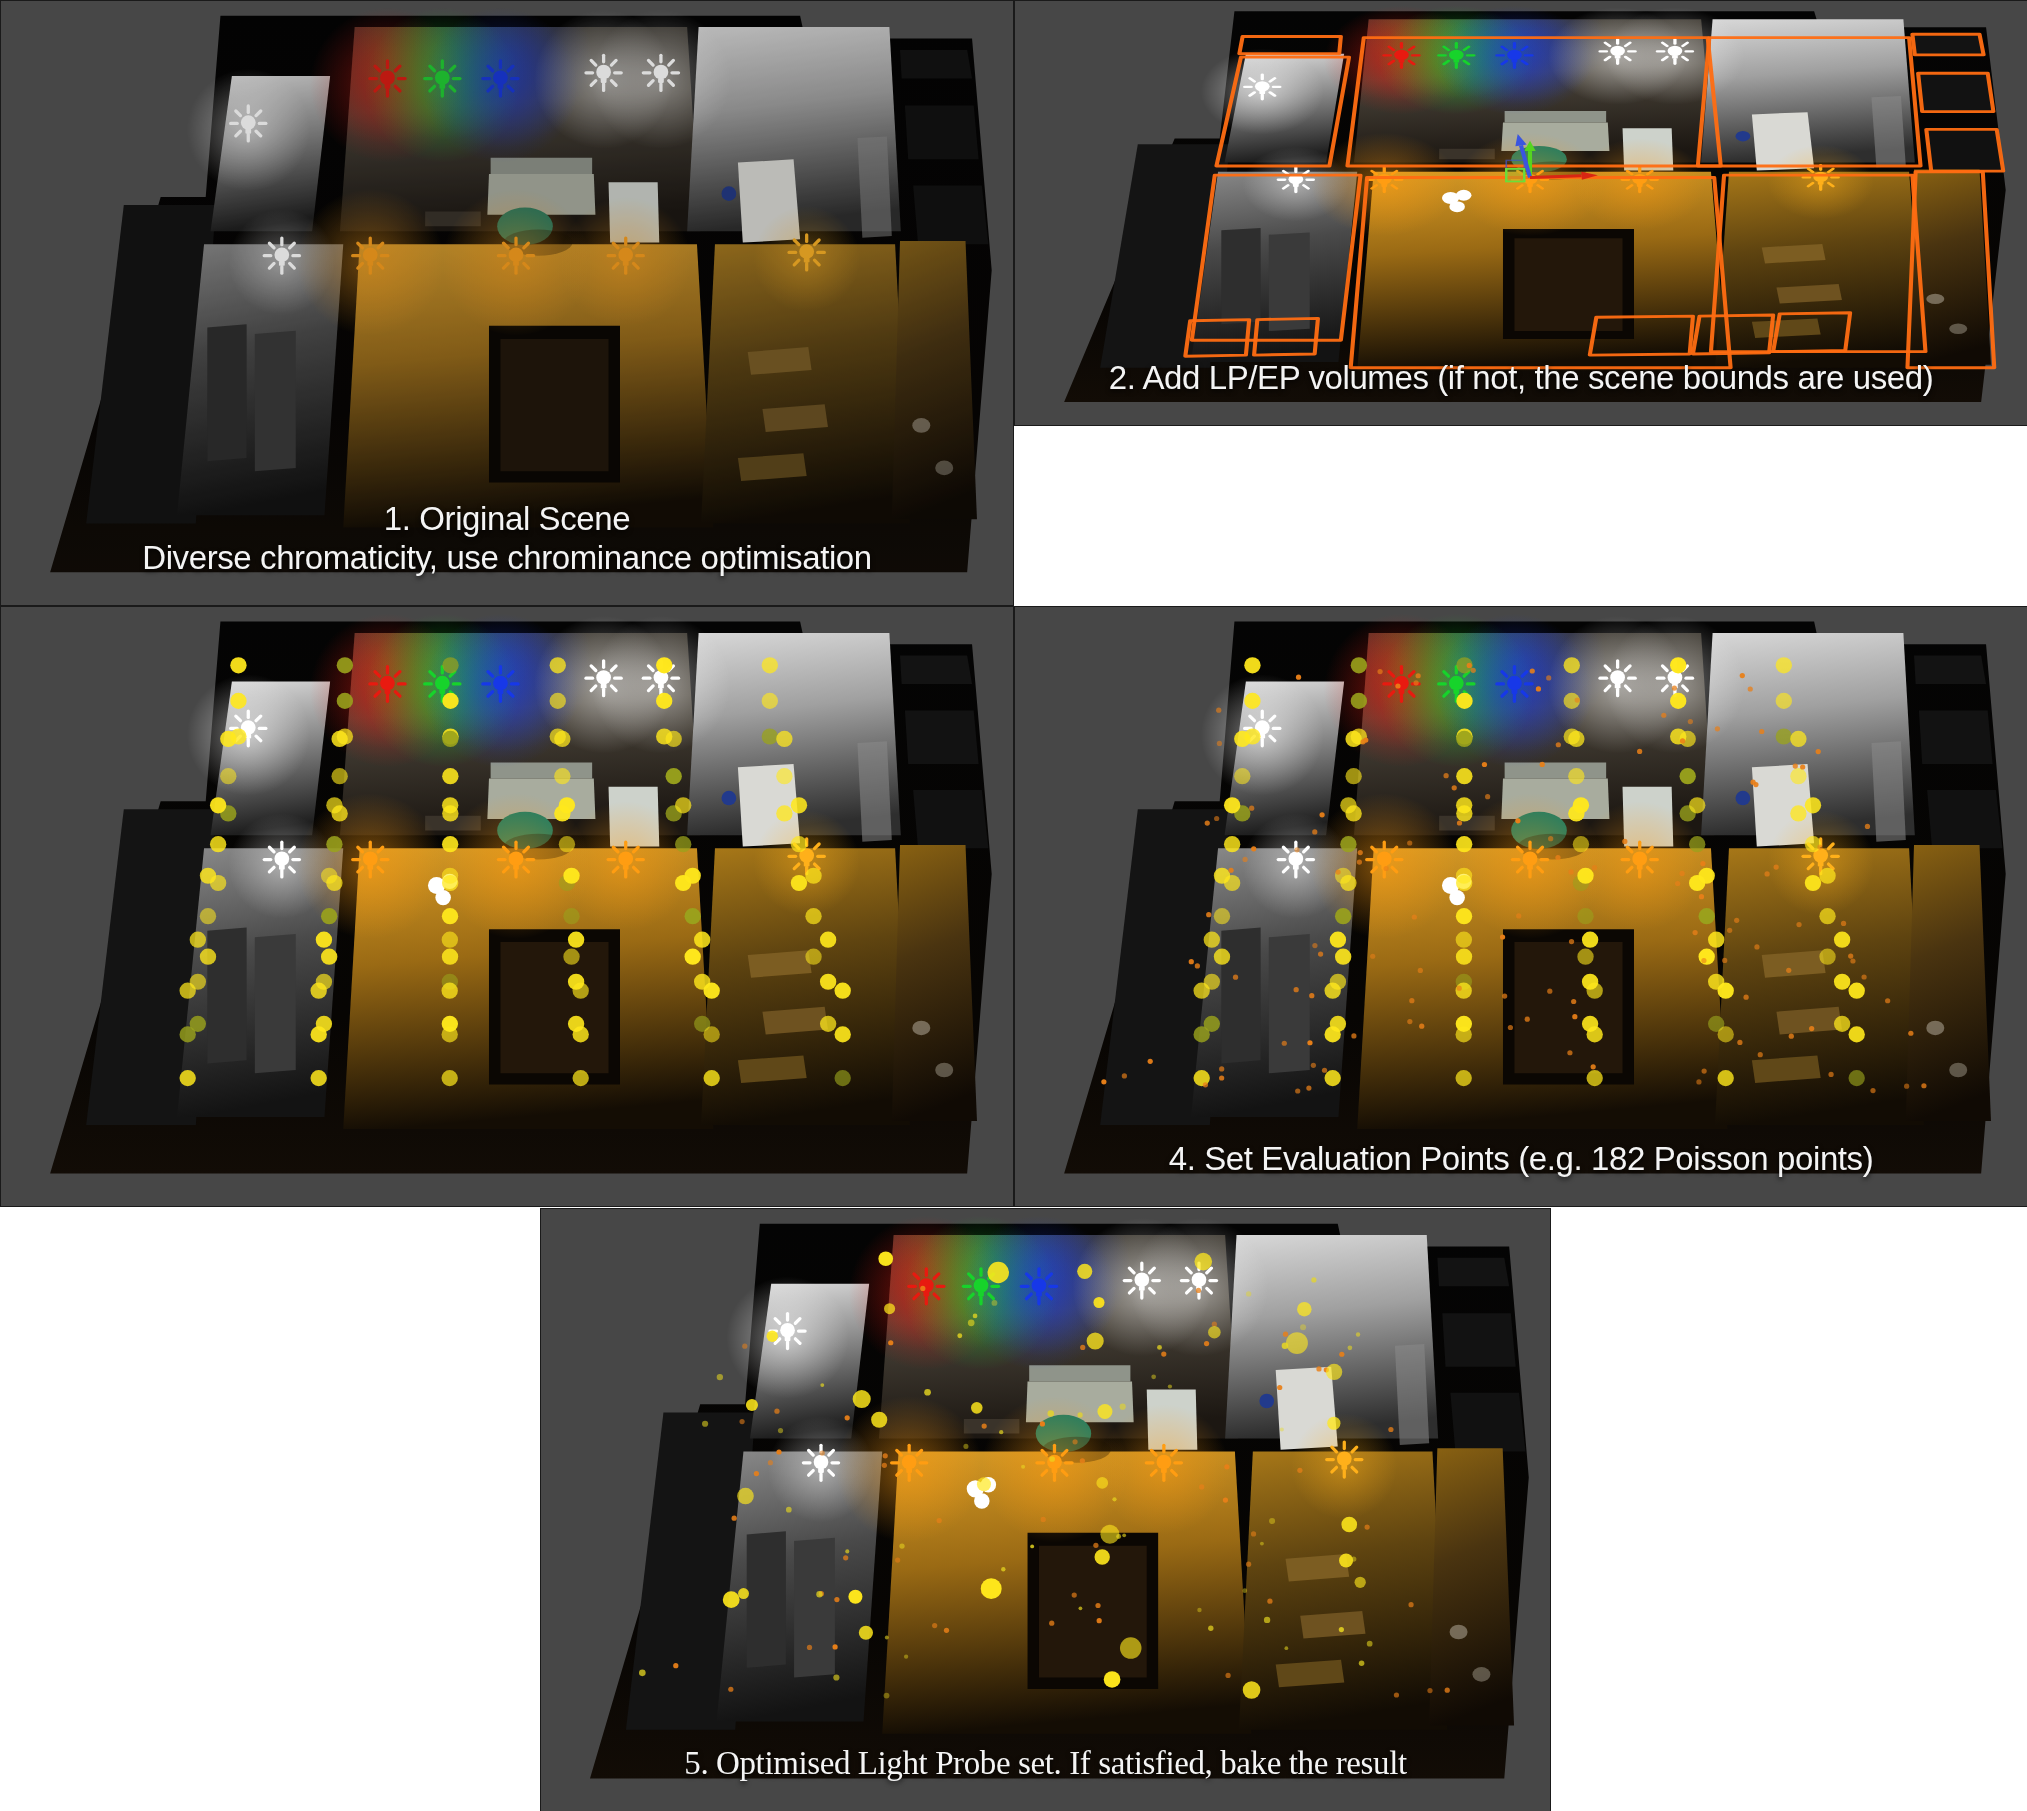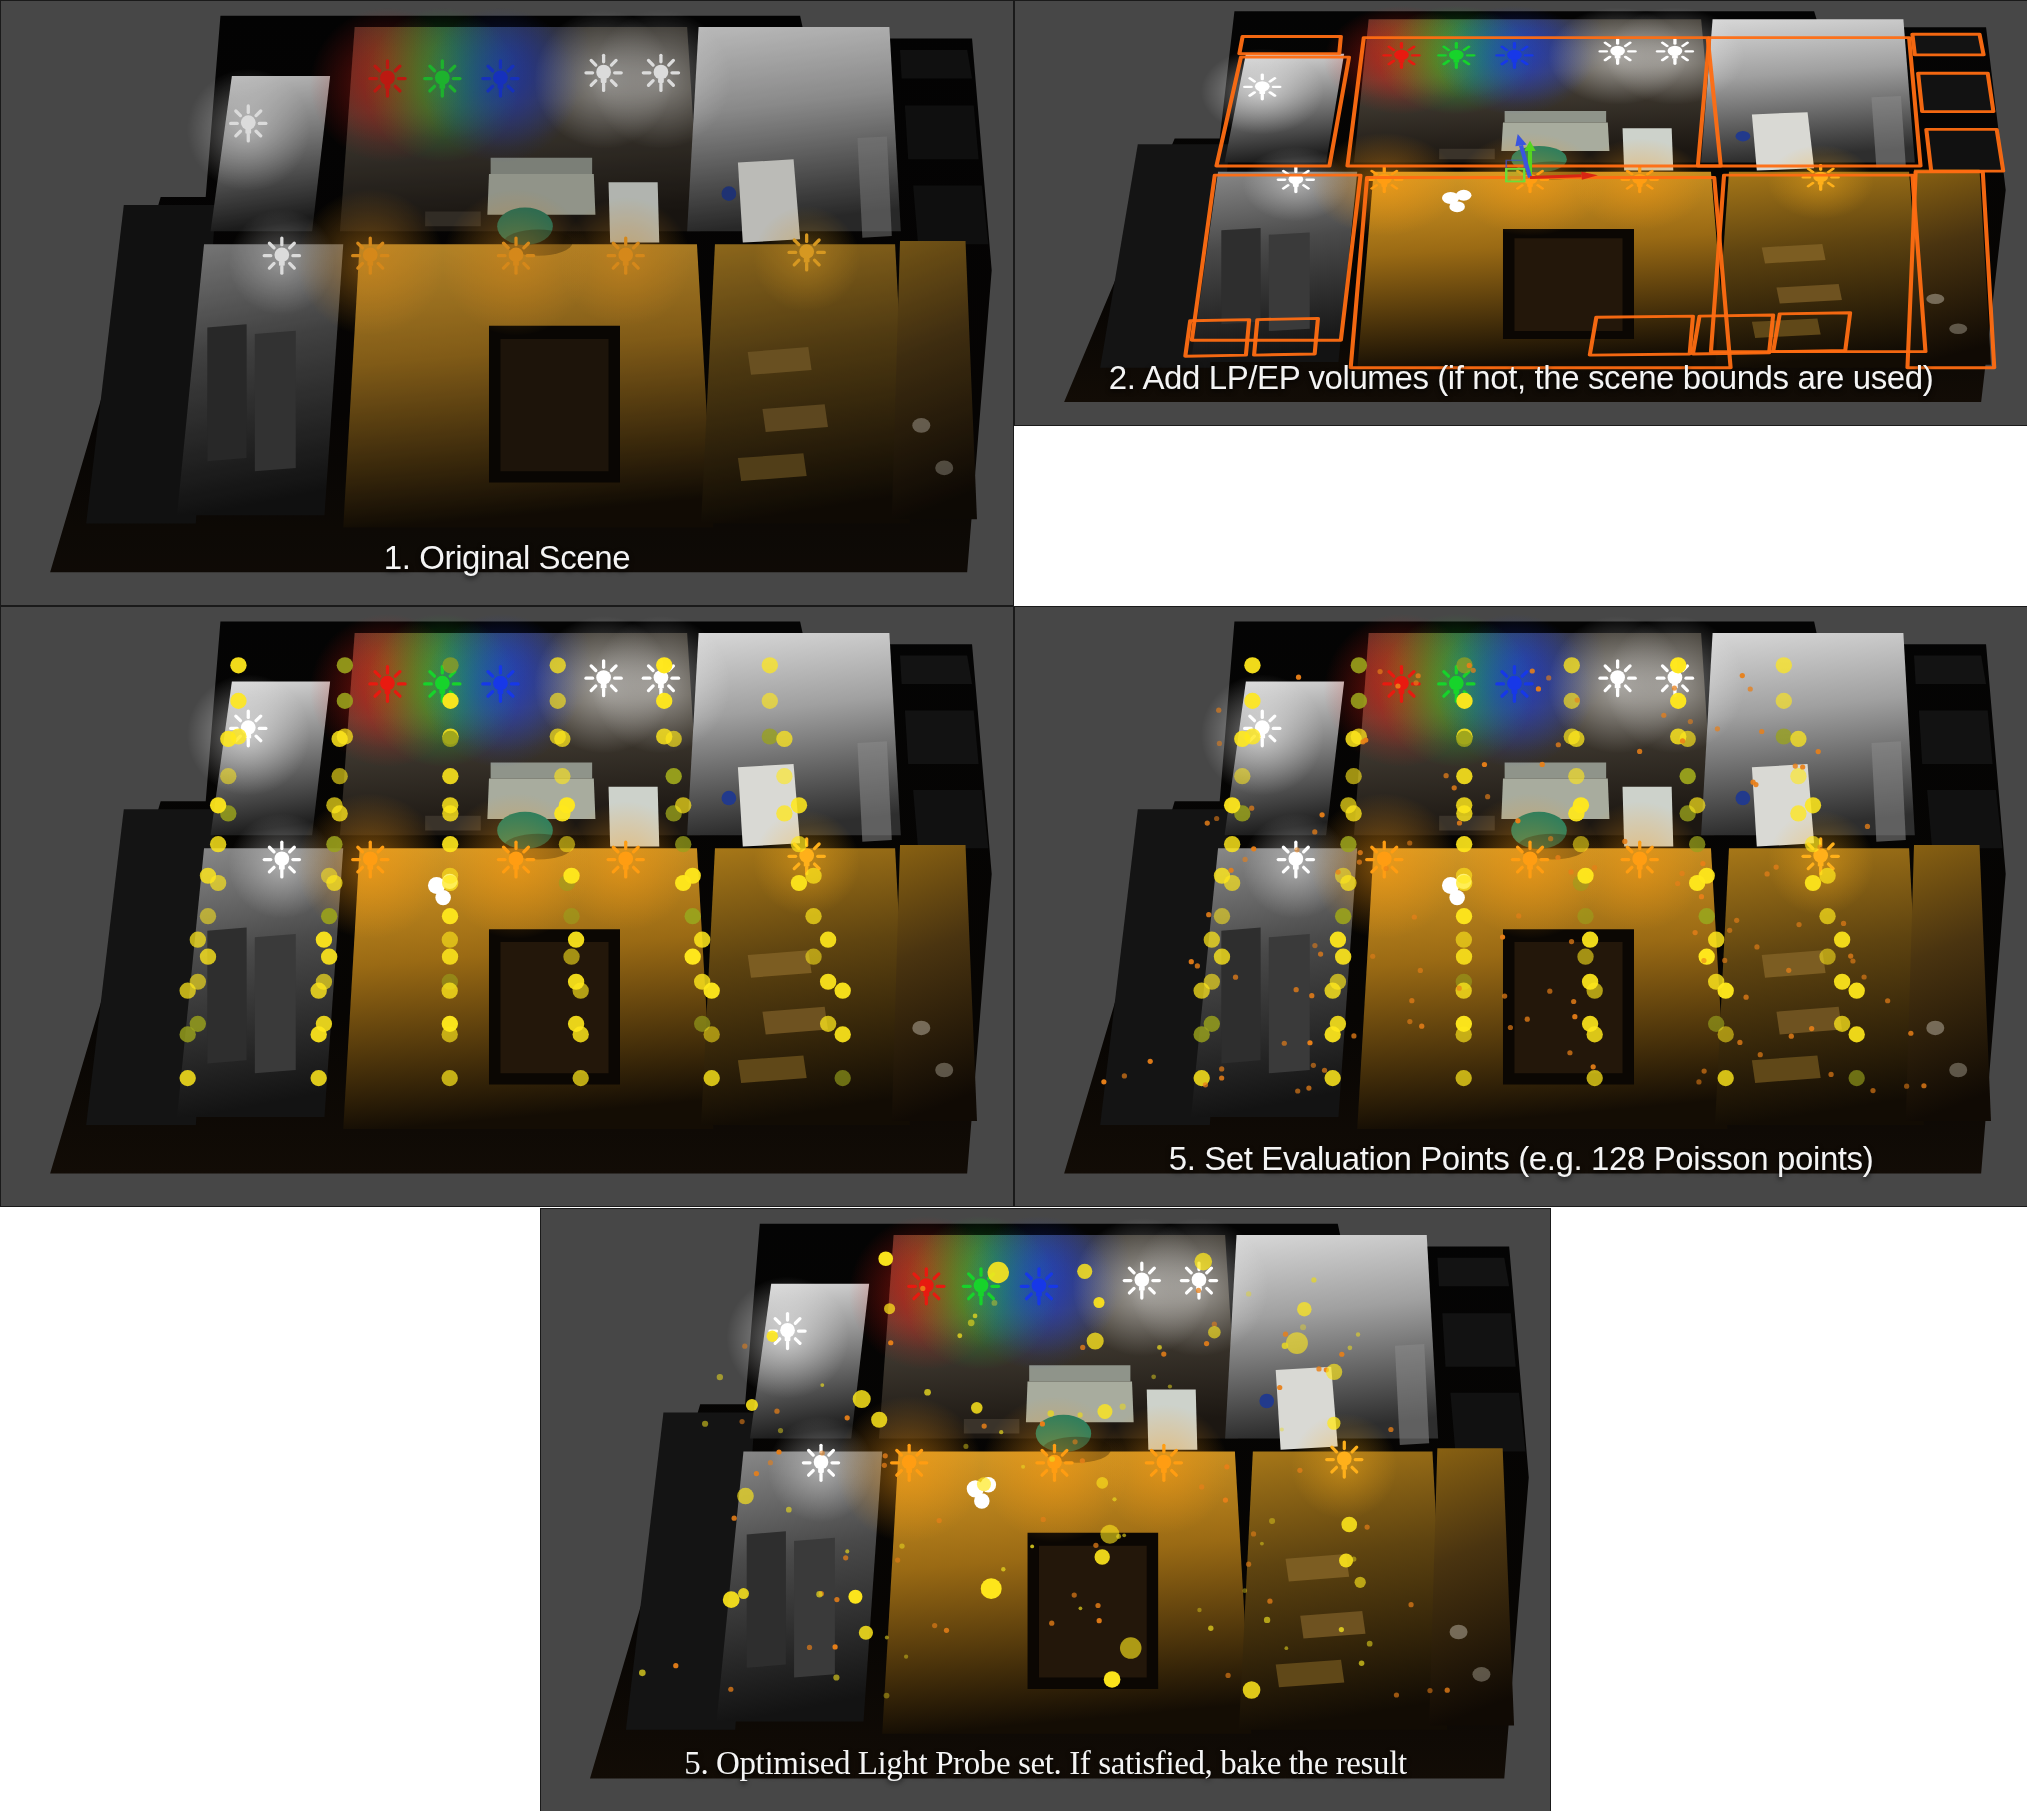--- a/index.html
+++ b/index.html
@@ -297,20 +297,21 @@
             <line x1="-9.545941546018394" y1="-9.54594154601839" x2="-15.202795795510776" y2="-15.20279579551077" stroke="#ffb01a" stroke-width="4" stroke-linecap="round"></line>
             <line x1="-2.47990976827339e-15" y1="-13.5" x2="-3.949485927250214e-15" y2="-21.5" stroke="#ffb01a" stroke-width="4" stroke-linecap="round"></line>
             <line x1="9.545941546018389" y1="-9.545941546018394" x2="15.202795795510768" y2="-15.202795795510776" stroke="#ffb01a" stroke-width="4" stroke-linecap="round"></line>
             <circle cx="0" cy="-1" r="9" fill="#ffb01a"></circle>
             <rect x="-3.5" y="6.5" width="7" height="6" rx="1.5" fill="#ffb01a"></rect>
           </g>
         </g>
       </svg>
     <div class="caption">
       <div>1. Original Scene</div>
+      <div>Diverse chromaticity, use chrominance optimisation</div>
     </div>
   </div>
 
   <div class="panel" style="left:1014px;top:0;width:1014px;height:426px;">
     <svg viewBox="0 0 1236 740" preserveAspectRatio="none">
         <defs>
           <linearGradient id="p1-sil" x1="0" y1="0" x2="0" y2="1">
             <stop offset="0%" stop-color="#040404"></stop>
             <stop offset="72%" stop-color="#070503"></stop>
             <stop offset="100%" stop-color="#120c06"></stop>
@@ -1559,21 +1560,21 @@
             <circle cx="453.3259592604523" cy="323.05888345465064" r="3.2" fill="#e87f18" opacity="0.62"></circle>
             <circle cx="996.7156077157122" cy="577.4148022872396" r="3.2" fill="#e87f18" opacity="0.67"></circle>
             <circle cx="814.7574456393751" cy="329.0938233351335" r="3.2" fill="#e87f18" opacity="0.70"></circle>
             <circle cx="679.1359168920624" cy="327.25559818325564" r="3.2" fill="#e87f18" opacity="0.78"></circle>
             <circle cx="345.2916920111976" cy="597.8889461699873" r="3.2" fill="#e87f18" opacity="0.65"></circle>
             <circle cx="1023.4122334341532" cy="437.3641463764943" r="3.2" fill="#e87f18" opacity="0.63"></circle>
           </g>
         </g>
       </svg>
     <div class="caption">
-      <div>5. Set Evaluation Points (e.g. 128 Poisson points)</div>
+      <div>4. Set Evaluation Points (e.g. 182 Poisson points)</div>
     </div>
   </div>
 
   <div class="panel" style="left:540px;top:1208px;width:1011px;height:604px;font-family:Liberation Serif, serif;">
     <svg viewBox="0 0 1236 740" preserveAspectRatio="none">
         <defs>
           <linearGradient id="p4-sil" x1="0" y1="0" x2="0" y2="1">
             <stop offset="0%" stop-color="#040404"></stop>
             <stop offset="72%" stop-color="#070503"></stop>
             <stop offset="100%" stop-color="#120c06"></stop>

